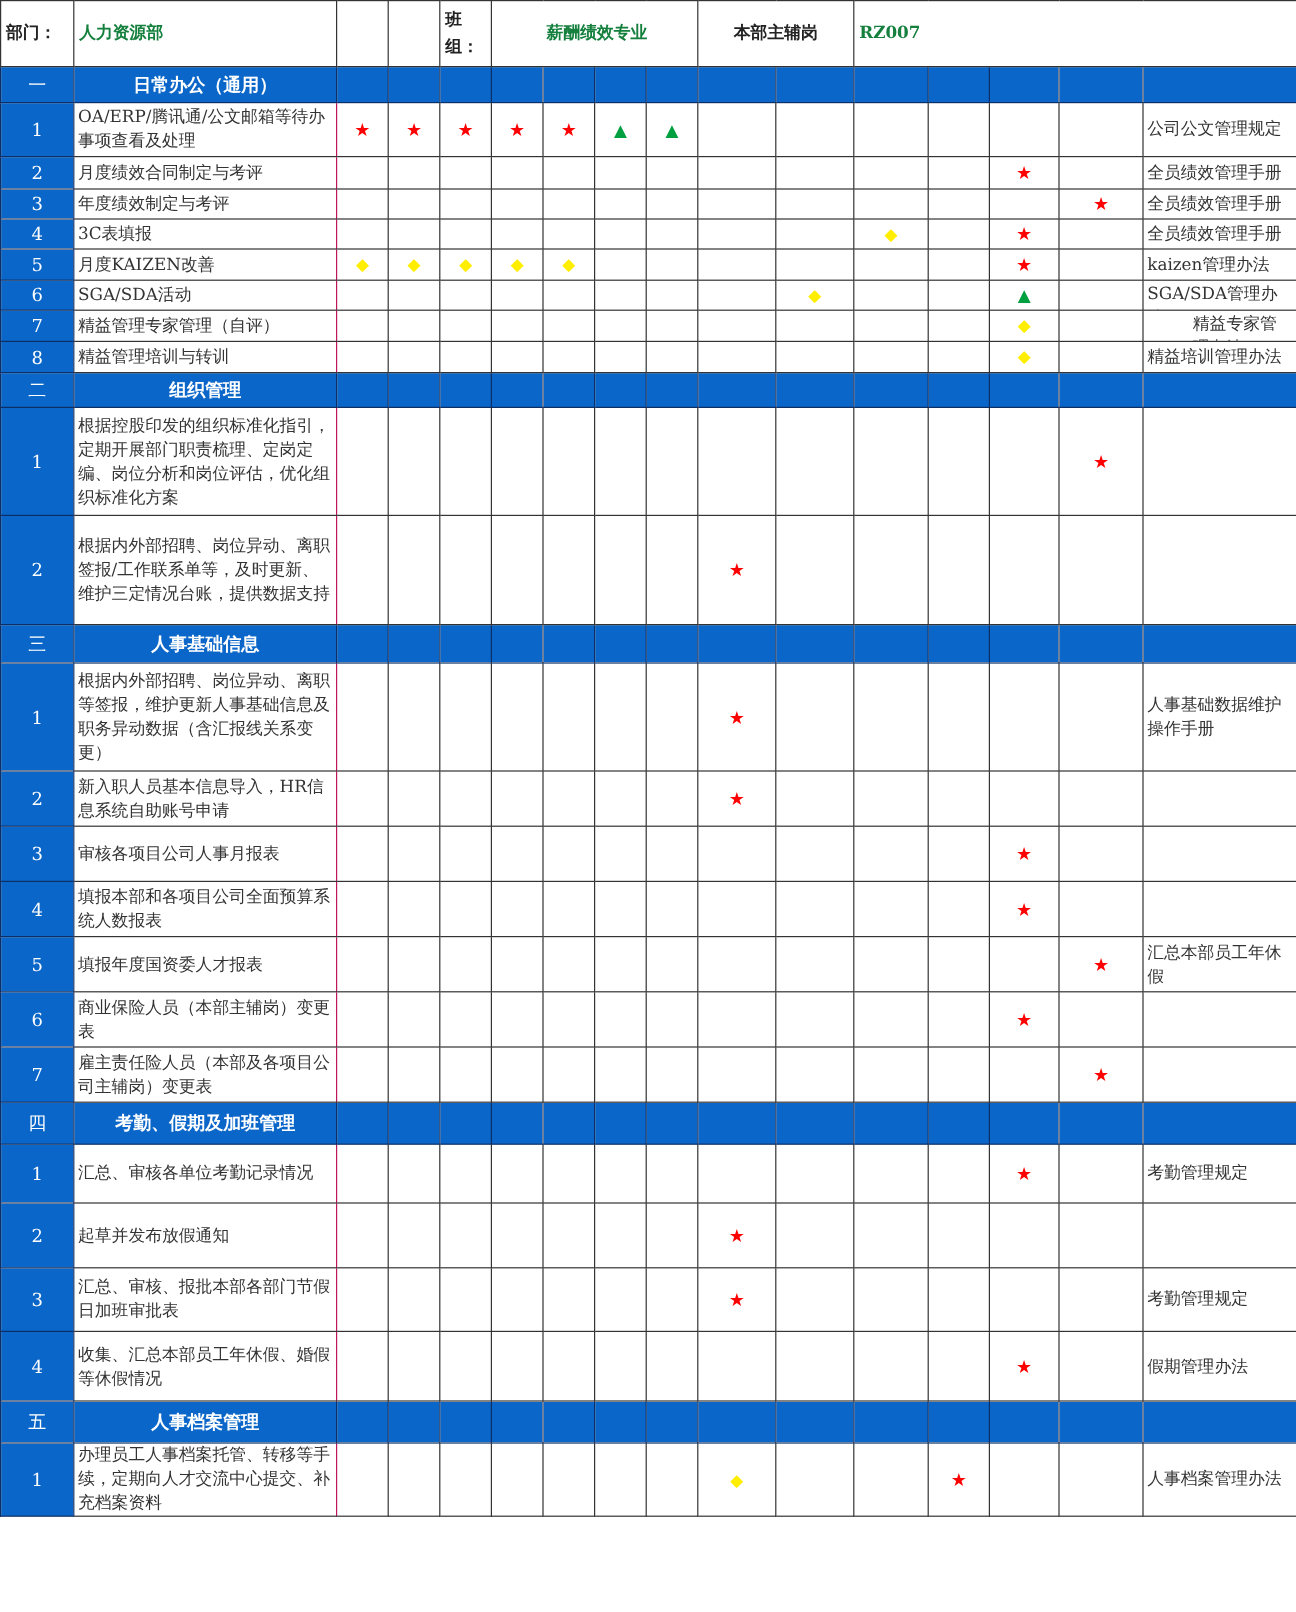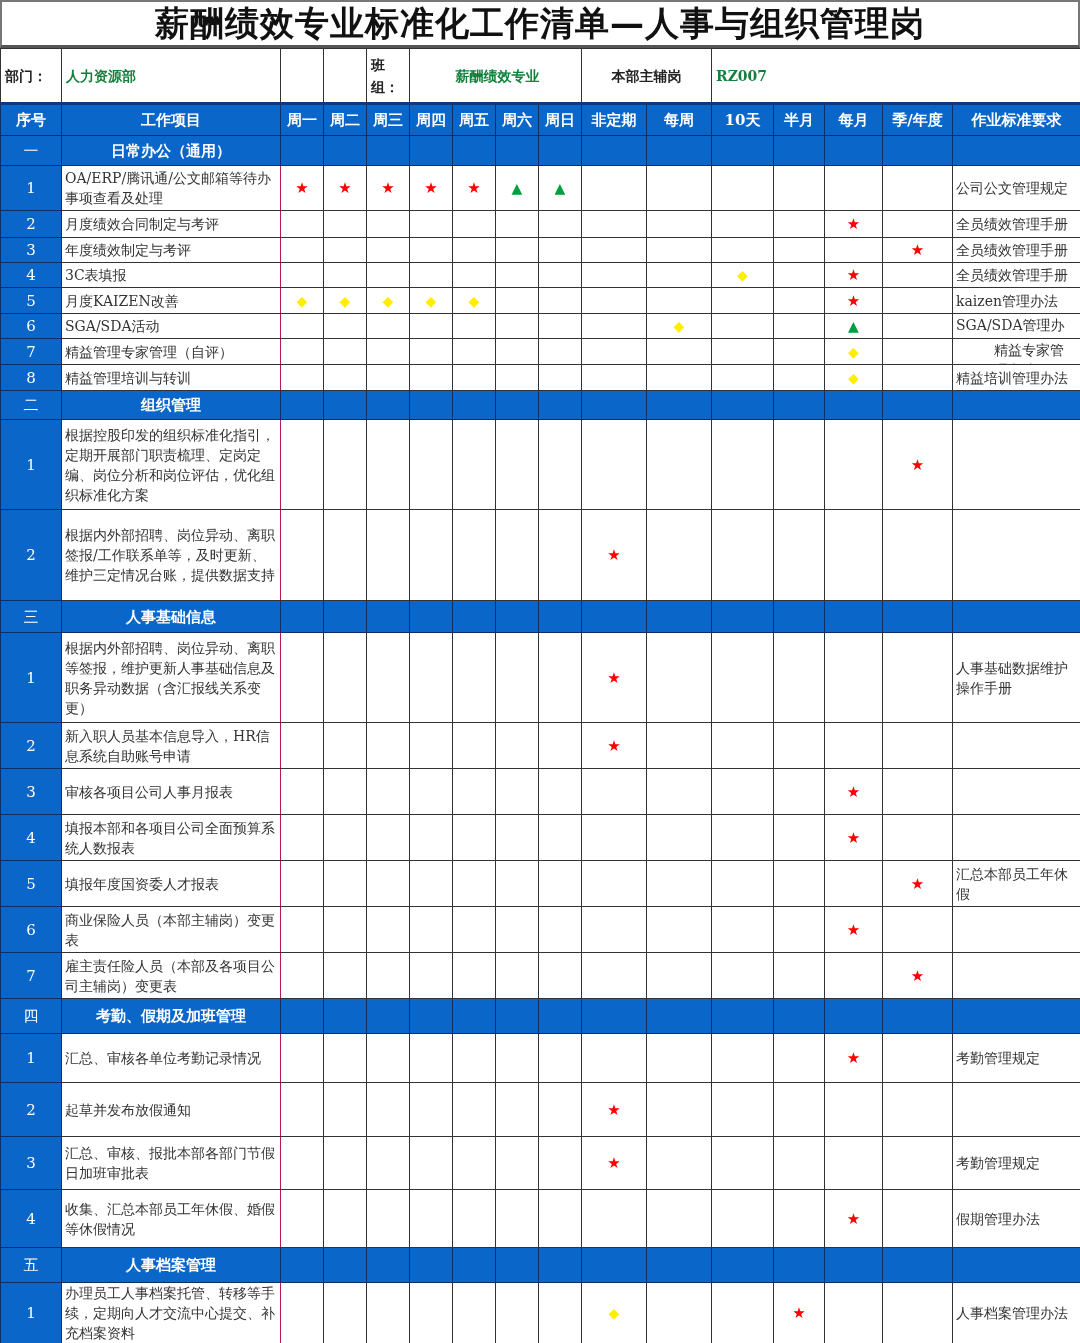--- a/index.html
+++ b/index.html
@@ -34,21 +34,20 @@
     position: absolute; left: 805px; top: 1290px; font-size: 25px; color: #111;
     font-family: "DejaVu Sans", "Liberation Sans", sans-serif;
     text-shadow: 0 0 2px #fff, 0 0 2px #fff, 1px 1px 0 #fff, -1px -1px 0 #fff;
     white-space: nowrap; pointer-events: none;
   }
 </style>
 </head>
 <body>
 
 <div class="sheet">
-  <div class="title">薪酬绩效专业标准化工作清单—人事与组织管理岗</div>
 
   <table>
     <colgroup>
       <col style="width:61px">
         <col style="width:219px">
       <col style="width:43px">
         <col style="width:43px">
         <col style="width:43px">
         <col style="width:43px">
         <col style="width:43px">
@@ -66,38 +65,20 @@
       <tr class="info">
         <td class="lbl">部门：</td>
         <td class="val">人力资源部</td>
         <td></td>
         <td></td>
         <td class="small-lbl">班组：</td>
         <td class="val center" colspan="4">薪酬绩效专业</td>
         <td class="lbl-center" colspan="2">本部主辅岗</td>
         <td class="val" colspan="5">RZ007</td>
       </tr>
-      <tr class="hdr" id="hdr-row">
-          <th>序号</th>
-          <th>工作项目</th>
-          <th>周一</th>
-          <th>周二</th>
-          <th>周三</th>
-          <th>周四</th>
-          <th>周五</th>
-          <th>周六</th>
-          <th>周日</th>
-          <th>非定期</th>
-          <th>每周</th>
-          <th>10天</th>
-          <th>半月</th>
-          <th>每月</th>
-          <th>季/年度</th>
-          <th>作业标准要求</th>
-        </tr>
     <tr class="sec" style="height: 30px;">
           <td style="font-weight: normal;">一</td>
           <td>日常办公（通用）</td>
           <td></td>
           <td></td>
           <td></td>
           <td></td>
           <td></td>
           <td></td>
           <td></td>

